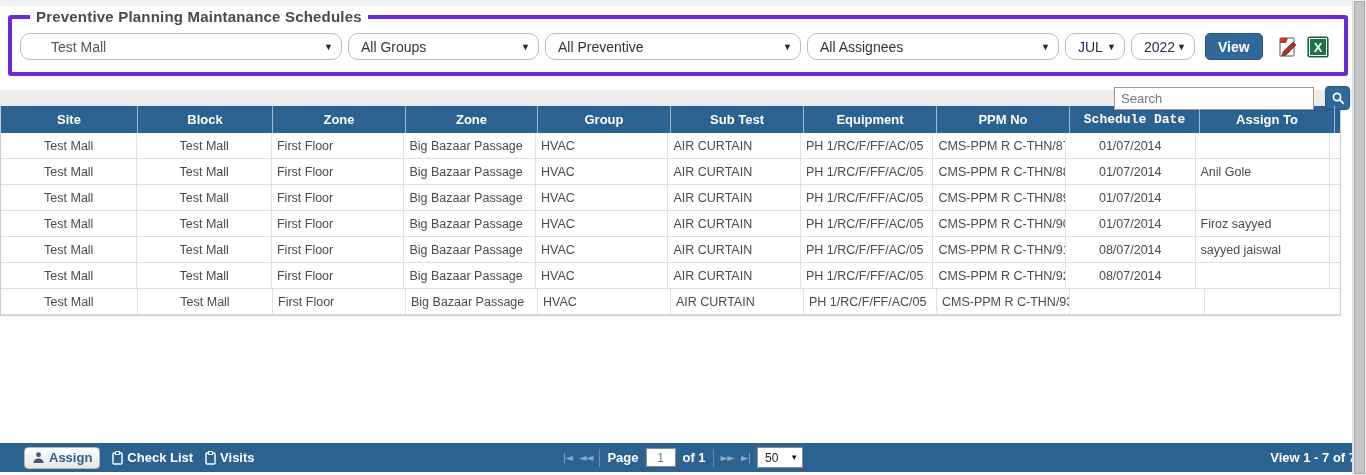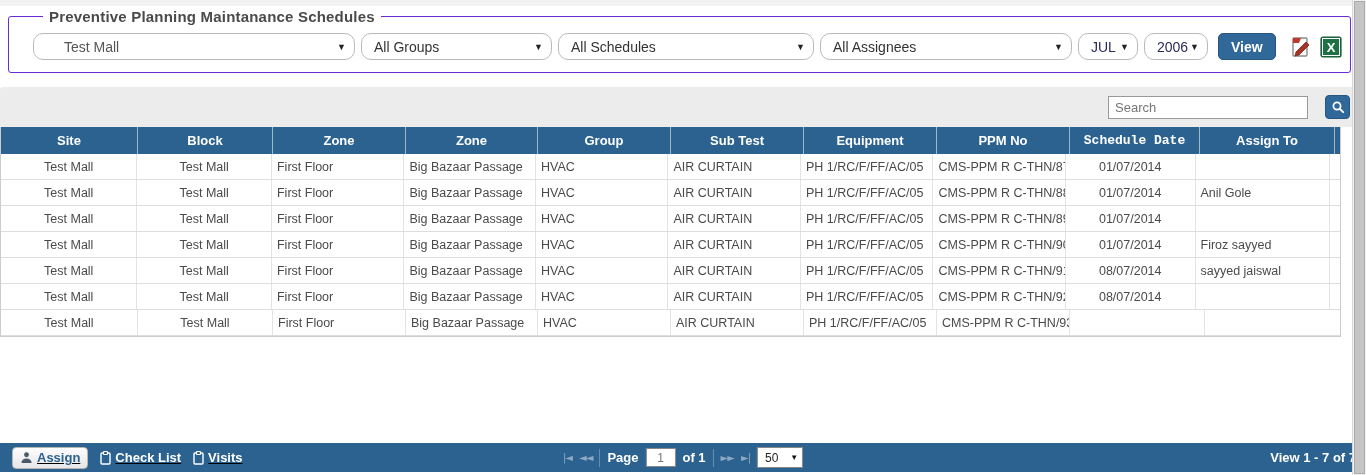--- a/index.html
+++ b/index.html
@@ -2,22 +2,22 @@
 <html><head>
 <meta charset="utf-8">
 <style>
   * { margin:0; padding:0; box-sizing:border-box; }
   html,body { width:1366px; height:475px; overflow:hidden; background:#fff;
     font-family:"Liberation Sans","DejaVu Sans",sans-serif; }
   .page { position:relative; width:1366px; height:475px; background:#fff; }
   .top-strip { height:6px; background:#f2f2f2; }
 
   
-  fieldset.filter-set { margin:2px 18px 0 8px; border:1px solid #6d28d9; border-radius:3px;
-    padding:6px 8px 12px 24px; }
+  fieldset.filter-set { margin:2px 18px 0 8px; border:4px solid #6d28d9; border-radius:3px;
+    padding:6px 8px 12px 8px; }
   fieldset.filter-set legend { font-size:15px; font-weight:bold; color:#4a4a4a;
     padding:0 6px; margin-left:10px; letter-spacing:.2px; }
   .filter-row { display:flex; align-items:center; gap:6px; padding-top:2px; }
   .sel { position:relative; height:27px; border:1px solid #bbb; border-radius:10px;
     background:#fff; display:flex; align-items:center; font-size:14px; color:#555;
     padding:0 22px 0 12px; cursor:pointer; }
   .sel .caret { position:absolute; right:8px; top:50%; transform:translateY(-50%);
     font-size:9px; color:#222; }
   .sel.site { width:322px; padding-left:30px; }
   .sel.group { width:191px; color:#333; }
@@ -25,43 +25,43 @@
   .sel.assignee { width:252px; color:#333; }
   .sel.month { width:60px; color:#2a2a5a; }
   .sel.year { width:64px; color:#2a2a5a; }
   .view-btn { height:27px; padding:0 12px; margin-left:4px; background:#31689a;
     border:1px solid #27567f; border-radius:5px; color:#fff; font-weight:bold;
     font-size:14px; cursor:pointer; }
   .export-icons { display:flex; align-items:center; gap:8px; margin-left:8px; }
   .exp { width:22px; height:22px; cursor:pointer; display:block; }
 
   
-  .toolbar { margin-top:14px; height:40px; background:#ececec; border-radius:3px 3px 0 0;
-    display:flex; align-items:center; justify-content:flex-end; padding-right:16px; gap:17px; }
+  .toolbar { margin-top:14px; height:16px; background:#ececec; border-radius:3px 3px 0 0;
+    display:flex; align-items:center; justify-content:flex-end; padding-right:16px; gap:11px; }
   .search-input { width:200px; height:23px; border:1px solid #999; background:#fff;
     font-size:13px; color:#555; padding:0 6px; font-family:inherit; }
   .search-btn { width:25px; height:24px; background:#31689a; border:1px solid #27567f;
     border-radius:4px; display:flex; align-items:center; justify-content:center; cursor:pointer; }
 
   
   .grid { width:1341px; border-left:1px solid #ccc; border-right:1px solid #ccc;
     border-bottom:1px solid #ccc; }
   .thead { display:flex; background:#2b628f; height:27px; }
   .th { color:#fff; font-weight:bold; font-size:13px; display:flex; align-items:center;
     justify-content:center; border-right:1px solid rgba(255,255,255,.55); cursor:pointer; }
   .th.filler { border-right:none; }
   .tr { display:flex; height:26px; background:#fff; border-bottom:1px solid #ddd; cursor:pointer; }
   .td { font-size:12.5px; color:#4a4a4a; display:flex; align-items:center;
     border-right:1px solid #e3e3e3; padding:0 5px; overflow:hidden; white-space:nowrap; }
   .td.center { justify-content:center; }
   .td.filler { border-right:none; }
 
   
   .footer-bar { position:absolute; left:0; right:0; bottom:3px; height:29px;
-    background:#2b628f; display:flex; align-items:center; padding:0 12px;text-decoration:underline; }
+    background:#2b628f; display:flex; align-items:center; padding:0 24px; }
   .assign-btn { display:flex; align-items:center; gap:4px; height:22px; padding:0 7px;
     background:linear-gradient(#fdfdfd,#e6e6e6); border:1px solid #b5b5b5; border-radius:4px;
     color:#2b628f; font-weight:bold; font-size:13px; cursor:pointer; }
   .foot-link { display:flex; align-items:center; gap:4px; color:#fff; font-weight:bold;
     font-size:13px; margin-left:12px; cursor:pointer; }
   .pager { position:absolute; left:50%; top:0; height:100%; transform:translateX(-50%);
     display:flex; align-items:center; gap:7px; }
   .pg-arrow { color:#8fa9c4; font-size:10px; letter-spacing:-1px; cursor:pointer;
     font-family:"DejaVu Sans",sans-serif; }
   .pg-sep { width:1px; height:18px; background:#6d8fb0; }
@@ -91,33 +91,33 @@
     <div class="filter-row">
       <div class="sel site">
         <span>Test Mall</span>
         <span class="caret">▼</span>
       </div>
       <div class="sel group">
         <span>All Groups</span>
         <span class="caret">▼</span>
       </div>
       <div class="sel equip">
-        <span>All Schedules</span>
+        <span>All Preventive</span>
         <span class="caret">▼</span>
       </div>
       <div class="sel assignee">
         <span>All Assignees</span>
         <span class="caret">▼</span>
       </div>
       <div class="sel month">
         <span>JUL</span>
         <span class="caret">▼</span>
       </div>
       <div class="sel year">
-        <span>2006</span>
+        <span>2022</span>
         <span class="caret">▼</span>
       </div>
       <button class="view-btn">View</button>
       <div class="export-icons">
         <svg class="exp" viewBox="0 0 22 22">
           <rect x="3" y="2" width="14" height="18" rx="1" fill="#fff" stroke="#8a8a8a" stroke-width="1.4"></rect>
           <path d="M3 2 h8 l-2 5 h-6 z" fill="#c0392b"></path>
           <path d="M6 16 L16 6 l3 3 L9 19 l-4 1 z" fill="#a93226" stroke="#7b241c" stroke-width="0.8"></path>
         </svg>
         <svg class="exp" viewBox="0 0 22 22">

